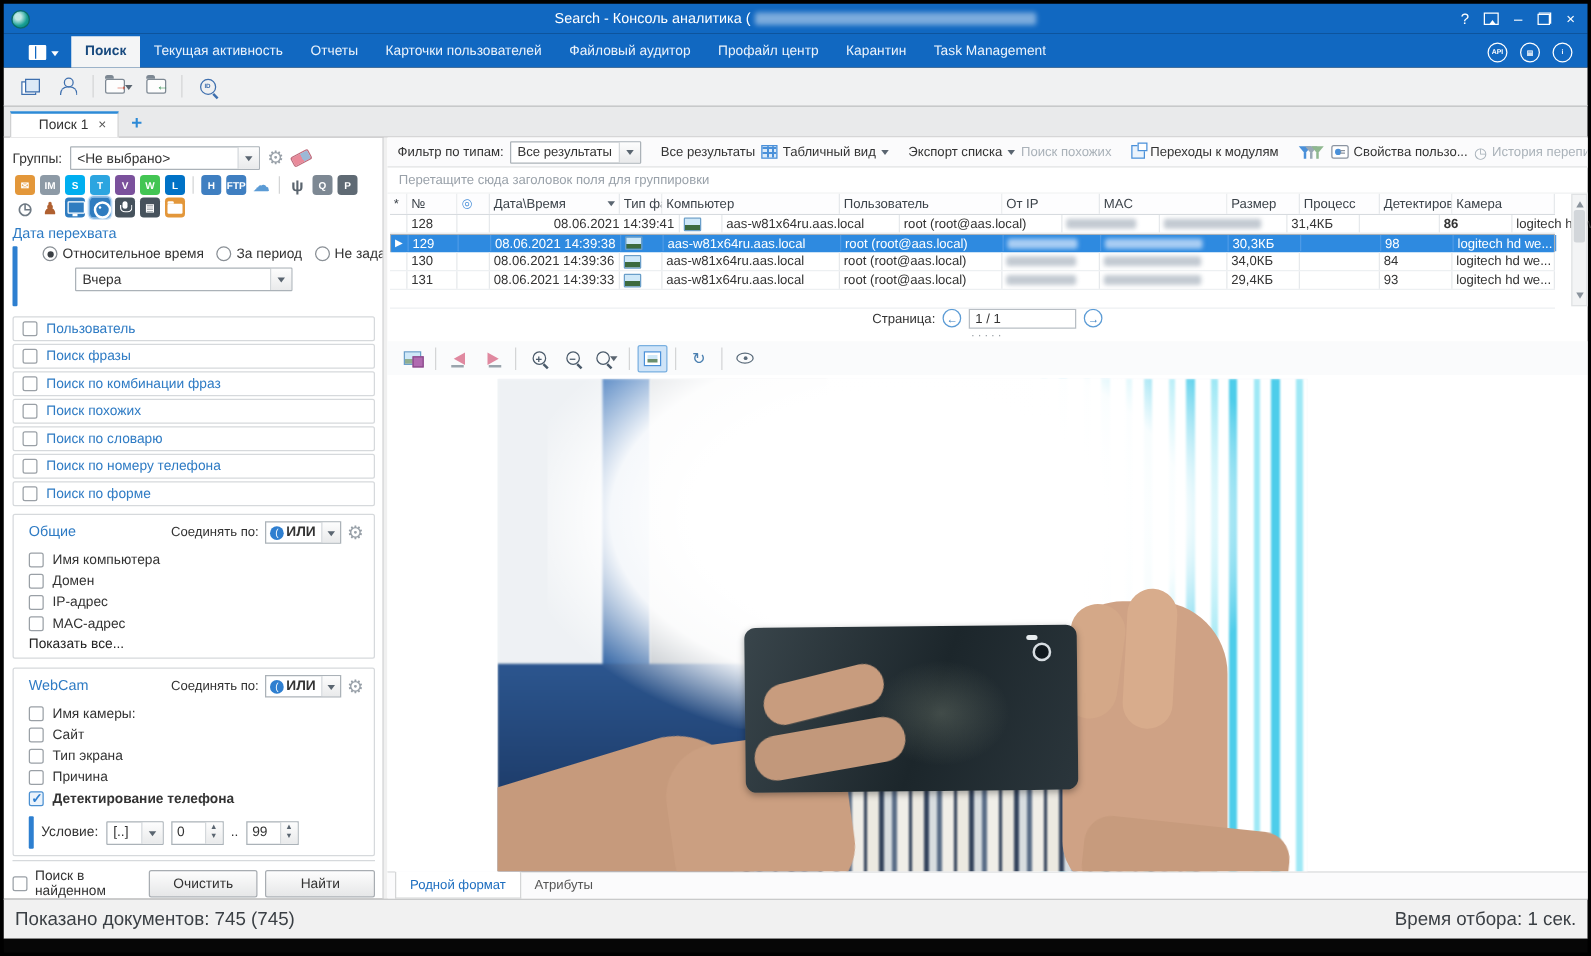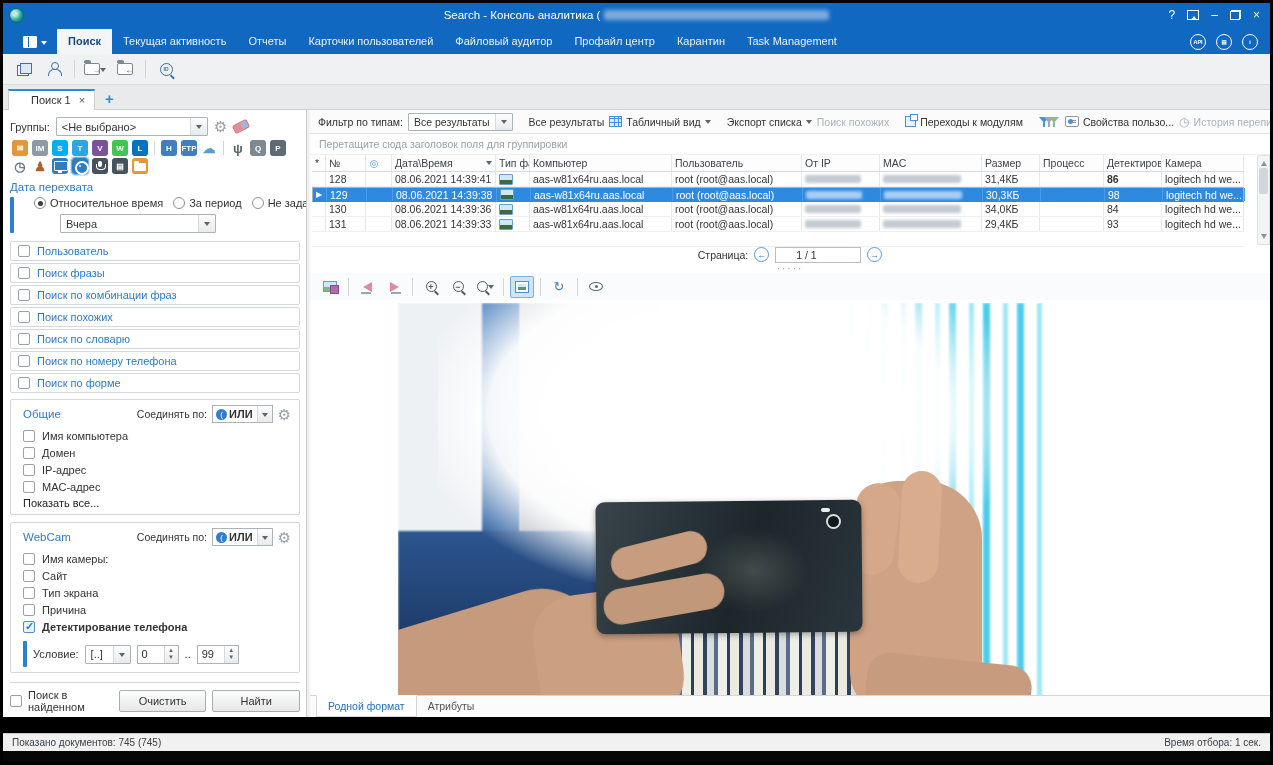--- a/index.html
+++ b/index.html
@@ -141,21 +141,21 @@
 .rowmark{color:#3a3f44;font-size:8px;}
 .trow.sel .rowmark{color:#fff;}
 .vscroll{position:absolute;right:-1px;top:0;bottom:0;width:13px;background:#f3f4f5;border:1px solid #e0e2e4;display:flex;flex-direction:column;align-items:center;justify-content:space-between;padding:2px 0;}
 .vs-ar{width:0;height:0;border:3.5px solid transparent;}
 .vs-ar.up{border-bottom:5px solid #8a939c;}
 .vs-ar.dn{border-top:5px solid #8a939c;}
 .vs-thumb{width:9px;height:26px;background:#d2d6da;border-radius:2px;margin:2px 0 auto 0;}
 
 .pagrow{height:19px;display:flex;align-items:center;justify-content:center;gap:6px;flex:0 0 auto;font-size:10.5px;}
 .pgbtn{width:15px;height:15px;border:1px solid #5b9bd5;border-radius:50%;color:#3a7fc1;font-size:9px;display:flex;align-items:center;justify-content:center;background:#fff;}
-.pginput{width:86px;height:16px;border:1px solid #b8bec4;padding:0 20px;display:flex;align-items:center;background:#fff;}
+.pginput{width:86px;height:16px;border:1px solid #b8bec4;padding:0 4px;display:flex;align-items:center;background:#fff;}
 .splitrow{height:9px;display:flex;align-items:center;justify-content:center;color:#9aa0a6;flex:0 0 auto;}
 .splitrow::after{content:"·····";letter-spacing:2px;font-size:10px;line-height:4px;}
 
 .vtoolbar{height:27px;display:flex;align-items:center;gap:3px;padding:0 8px;background:#fafbfc;flex:0 0 auto;}
 .vbtn{width:24px;height:22px;display:flex;align-items:center;justify-content:center;border-radius:2px;border:1px solid transparent;}
 .vbtn.active{background:#cfe4f8;border-color:#7ab0e0;}
 .ic-save-image-icon{width:14px;height:11px;border:1px solid #6b9fc9;background:linear-gradient(180deg,#cfe8f8 0 55%,#8fae90 55%);}
 .ic-save-image-icon::after{content:"";position:absolute;right:-3px;bottom:-3px;width:7px;height:7px;background:#b06ab0;border:1px solid #8a4a8a;}
 .tri-l{width:0;height:0;border-top:5px solid transparent;border-bottom:5px solid transparent;border-right:9px solid #e089a0;}
 .tri-l::after{content:"";position:absolute;left:-2px;top:5px;width:10px;height:2px;background:#9aa5ad;}
@@ -191,21 +191,21 @@
 .ph-lf1{left:212px;top:236px;width:98px;height:33px;background:#c89c7e;border-radius:17px;transform:rotate(-14deg);filter:blur(.6px);}
 .ph-lf2{left:205px;top:278px;width:122px;height:36px;background:#c2987b;border-radius:18px;transform:rotate(-10deg);filter:blur(.6px);}
 .ph-rhand{left:452px;top:178px;width:132px;height:232px;background:#cfa285;border-radius:48px 58px 40px 40px;filter:blur(.6px);}
 .ph-rf1{left:455px;top:180px;width:44px;height:92px;border-radius:22px;background:#d4a888;transform:rotate(8deg);}
 .ph-rf2{left:502px;top:168px;width:40px;height:112px;border-radius:20px;background:#d8ac8c;transform:rotate(3deg);}
 .ph-rarm{left:468px;top:356px;width:165px;height:62px;background:#c79b7d;border-radius:22px;transform:rotate(6deg);filter:blur(.6px);}
 
 .btabs{height:22px;border-top:1px solid #d4d5d6;display:flex;align-items:stretch;padding-left:6px;background:#fbfbfc;flex:0 0 auto;}
 .btab{padding:4px 11px;color:#555;font-size:10.5px;}
 .btab.active{color:#1f6fc0;background:#fff;border:1px solid #d4d5d6;border-top:1px solid #fff;margin-top:-1px;}
-.statusbar{height:18px;background:#f1f1f1;border-top:1px solid #c9cacb;display:flex;justify-content:space-between;align-items:center;padding:0 9px;font-size:10px;color:#3a3f44;flex:0 0 auto;margin-top:16px;}
+.statusbar{height:32px;background:#f1f1f1;border-top:1px solid #c9cacb;display:flex;justify-content:space-between;align-items:center;padding:0 9px;font-size:15px;color:#3a3f44;flex:0 0 auto;}
 .blackstrip{height:11px;background:#060606;flex:0 0 auto;}
 </style>
 </head>
 <body>
 
 <div class="win">
 
   <div class="titlebar">
     <span class="applogo"></span>
     <div class="title-center">
@@ -319,21 +319,21 @@
           <div class="accent"></div>
           <div class="date-right">
             <div class="radio-row" id="date-radios">
                 <span class="radio on"></span>
                 <span class="rlbl">Относительное время</span>
                 <span class="radio"></span>
                 <span class="rlbl">За период</span>
                 <span class="radio"></span>
                 <span class="rlbl">Не задано</span>
               </div>
-            <div class="sel" style="width:156px;margin:5px 0 0 26px;">
+            <div class="sel" style="width:174px;margin:5px 0 12px 26px;">
               <span class="sv">Вчера</span>
               <span class="sb">
                   <span class="car"></span>
                 </span>
             </div>
           </div>
         </div>
       </div>
 
       <div id="filter-boxes" style="margin-top:4px;">
@@ -556,21 +556,21 @@
                 <span>Детектирова</span>
               </div>
               <div class="tc" style="width: 82px; flex: 0 0 auto;">
                 <span>Камера</span>
               </div>
             </div>
             <div class="trow">
               <div class="tc" style="width: 14px; flex: 0 0 auto;"></div>
               <div class="tc" style="width: 40px; flex: 0 0 auto;">128</div>
               <div class="tc" style="width: 26px; flex: 0 0 auto;"></div>
-              <div class="tc" style="width: 104px; flex: 0 0 auto;">08.06.2021 14:39:41</div>
+              <div class="tc" style="width: 104px; flex: 0 0 auto; margin-left: 48px;">08.06.2021 14:39:41</div>
               <div class="tc" style="width: 34px; flex: 0 0 auto;">
                 <span class="pic-ico"></span>
               </div>
               <div class="tc" style="width: 142px; flex: 0 0 auto;">aas-w81x64ru.aas.local</div>
               <div class="tc" style="width: 130px; flex: 0 0 auto;">root (root@aas.local)</div>
               <div class="tc" style="width: 78px; flex: 0 0 auto;">
                 <span class="redact cell" style="width: 56px;"></span>
               </div>
               <div class="tc" style="width: 102px; flex: 0 0 auto;">
                 <span class="redact cell" style="width: 78px;"></span>

